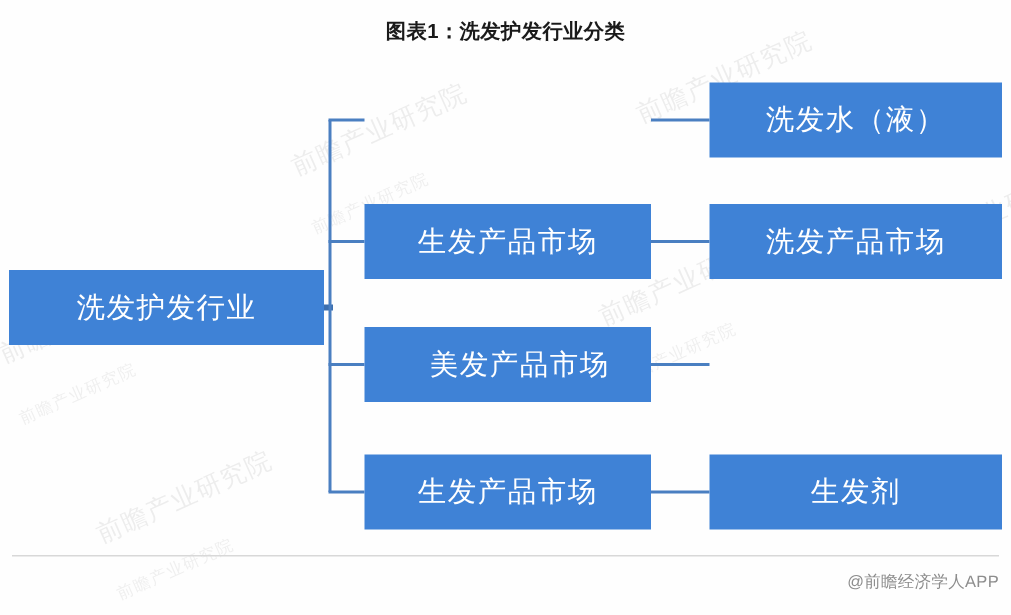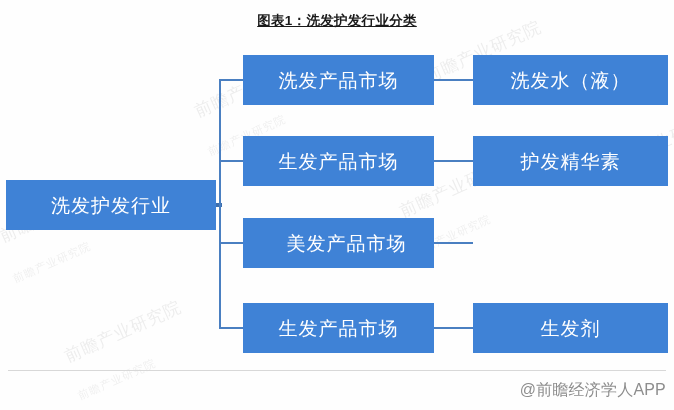--- a/index.html
+++ b/index.html
@@ -46,21 +46,20 @@
     position: absolute;
     left: 0;
     top: 12px;
     width: 674px;
     text-align: center;
     font-size: 13.5px;
     font-weight: bold;
     color: #1a1a1a;
     letter-spacing: 0.3px;
     z-index: 6;
-    text-decoration: underline;
   }
 
   
   .node {
     position: absolute;
     background: #3f82d6;
     color: #ffffff;
     display: flex;
     align-items: center;
     justify-content: center;
@@ -125,21 +124,21 @@
     top: 379px;
     font-size: 11px;
     color: #333333;
     z-index: 6;
     letter-spacing: 0.2px;
   }
   #handle {
     position: absolute;
     right: 8px;
     top: 380px;
-    font-size: 16px;
+    font-size: 11px;
     color: #8d8d8d;
     z-index: 6;
     letter-spacing: 0.2px;
   }
 </style>
 </head>
 <body>
 
 <div id="stage">
 
@@ -168,38 +167,35 @@
 
   <div class="conn link" id="link1"></div>
   <div class="conn link" id="link2"></div>
   <div class="conn link" id="link3"></div>
   <div class="conn link" id="link4"></div>
 
   <div class="node root">
     <span>洗发护发行业</span>
   </div>
 
-  <div class="node mid r1">
-    <span>洗发产品市场</span>
-  </div>
   <div class="node mid r2">
     <span>生发产品市场</span>
   </div>
   <div class="node mid r3">
     <span>美发产品市场</span>
   </div>
   <div class="node mid r4">
     <span>生发产品市场</span>
   </div>
 
   <div class="node leaf r1">
     <span>洗发水（液）</span>
   </div>
   <div class="node leaf r2">
-    <span>护发精华素</span>
+    <span>洗发产品市场</span>
   </div>
   <div class="node leaf r4">
     <span>生发剂</span>
   </div>
 
   <div id="footer-rule"></div>
   <div id="handle">@前瞻经济学人APP</div>
 
 </div>
 

